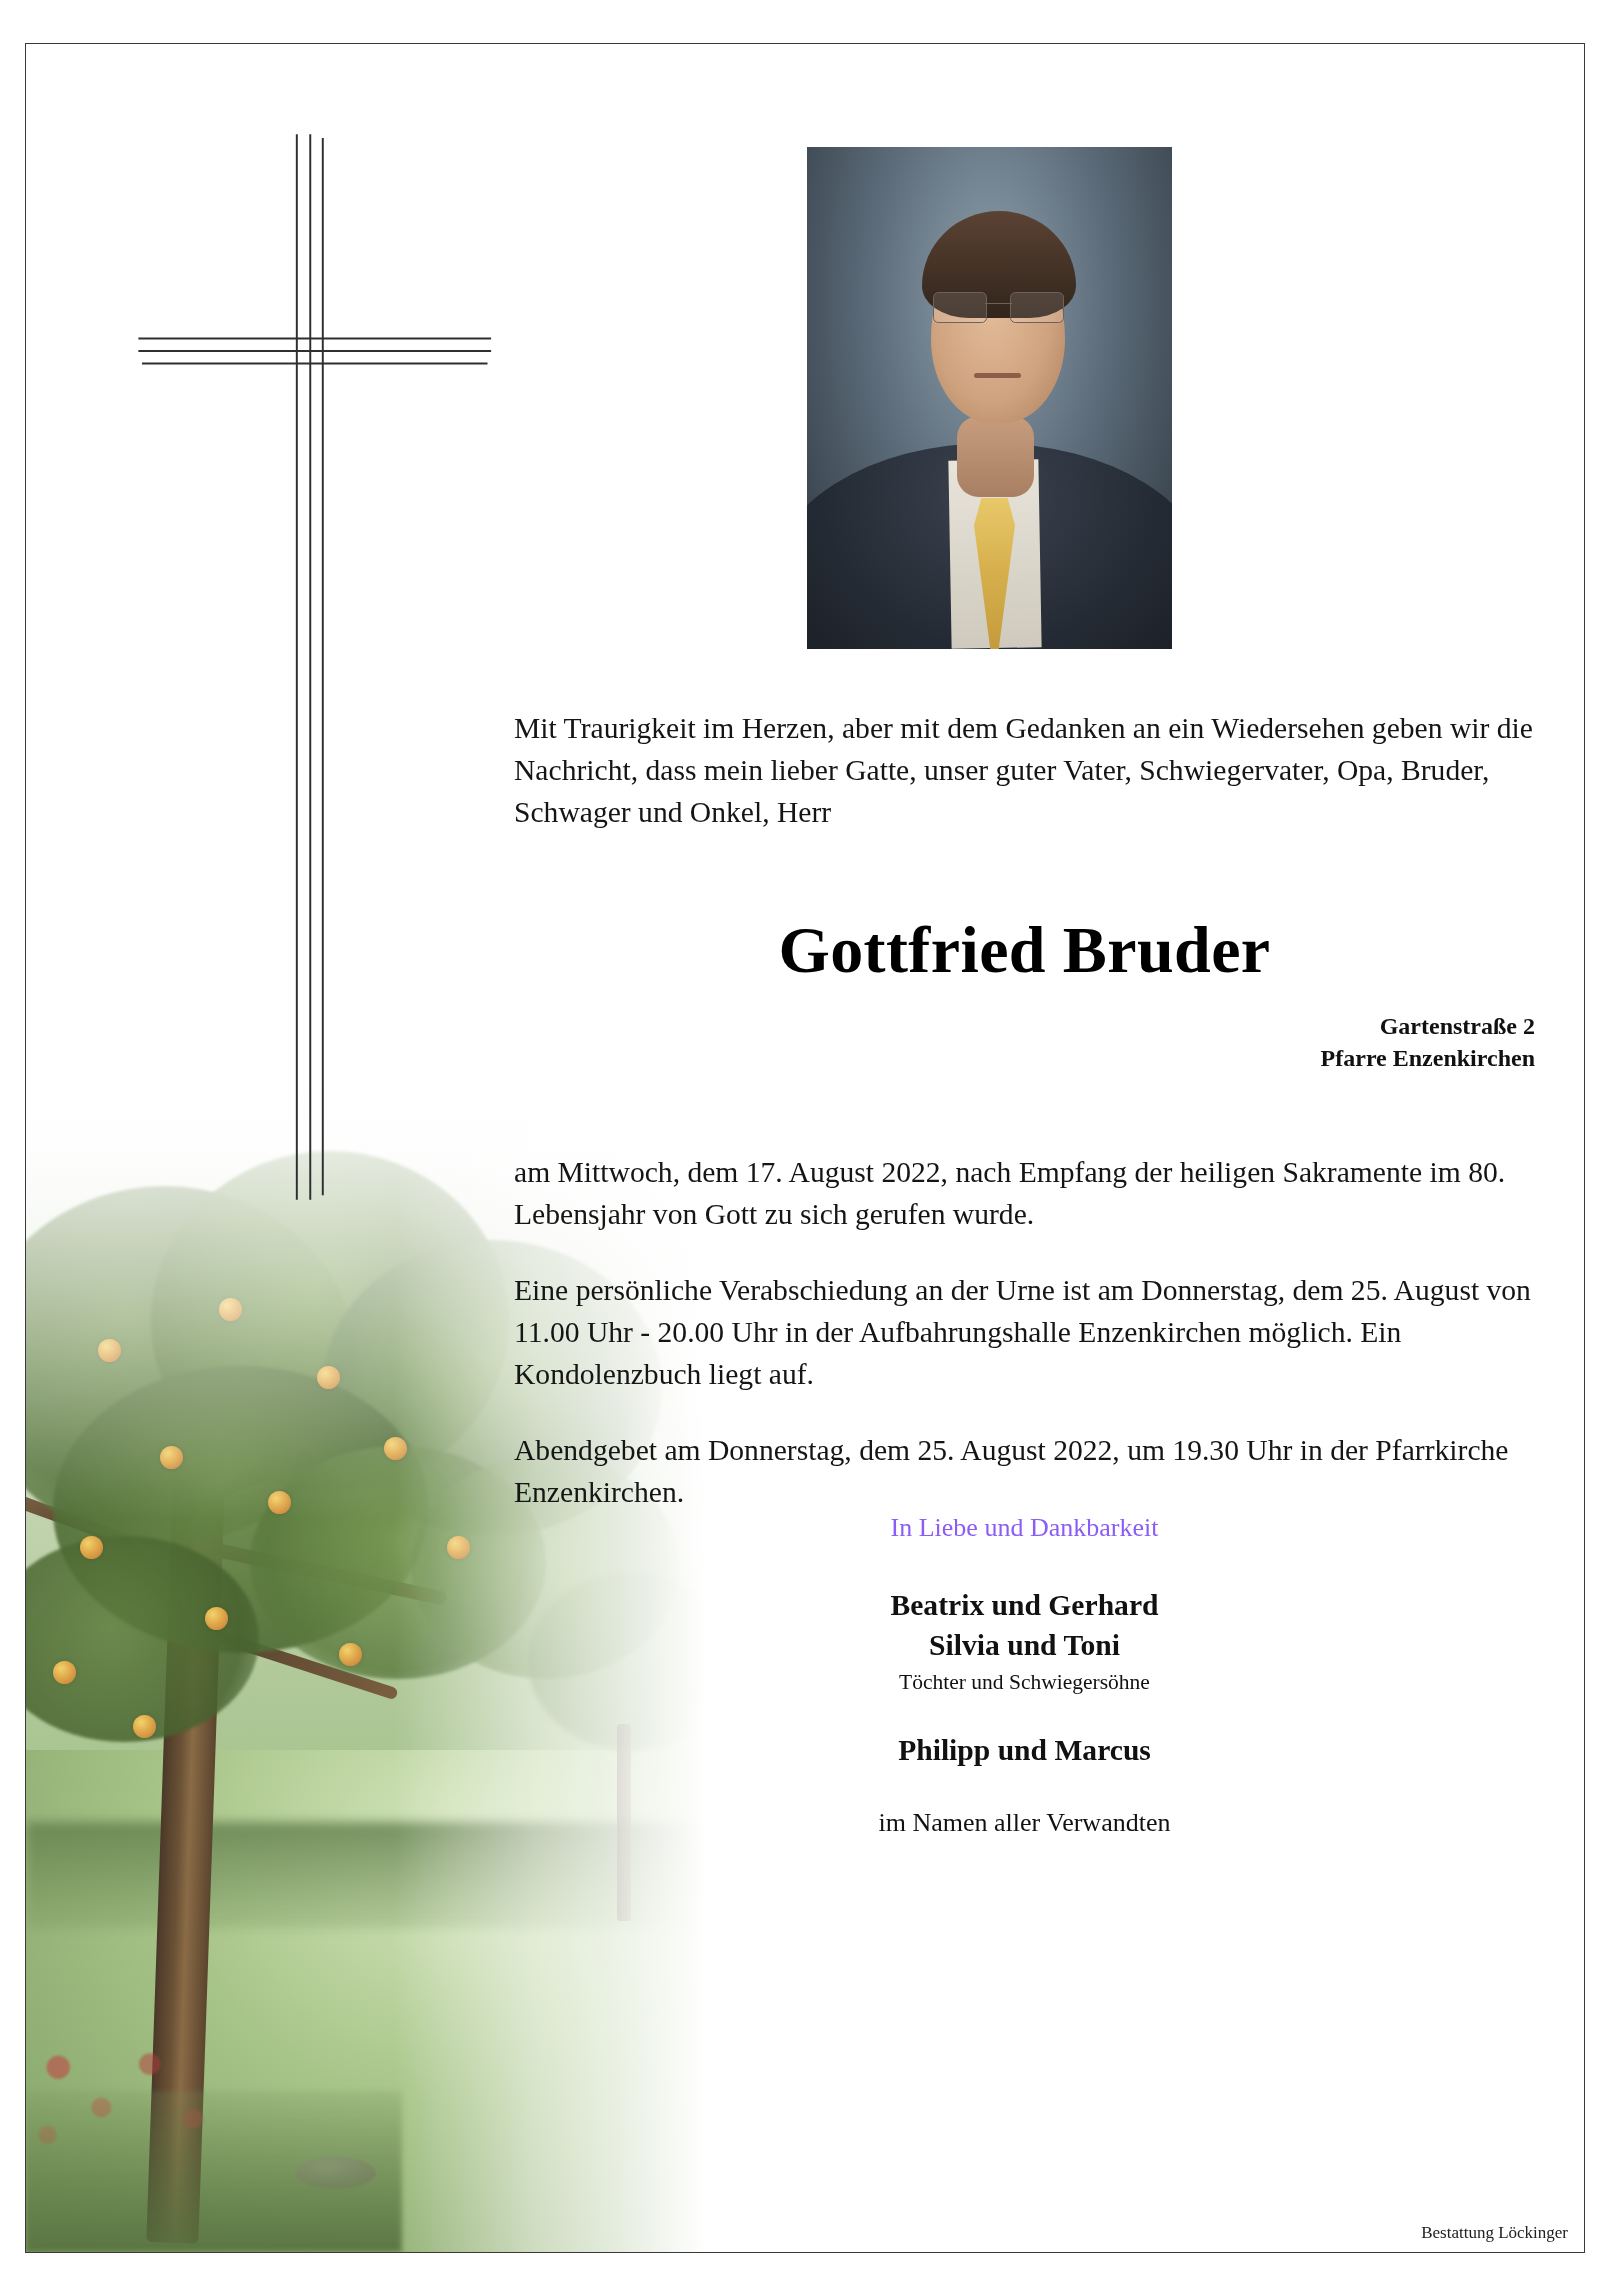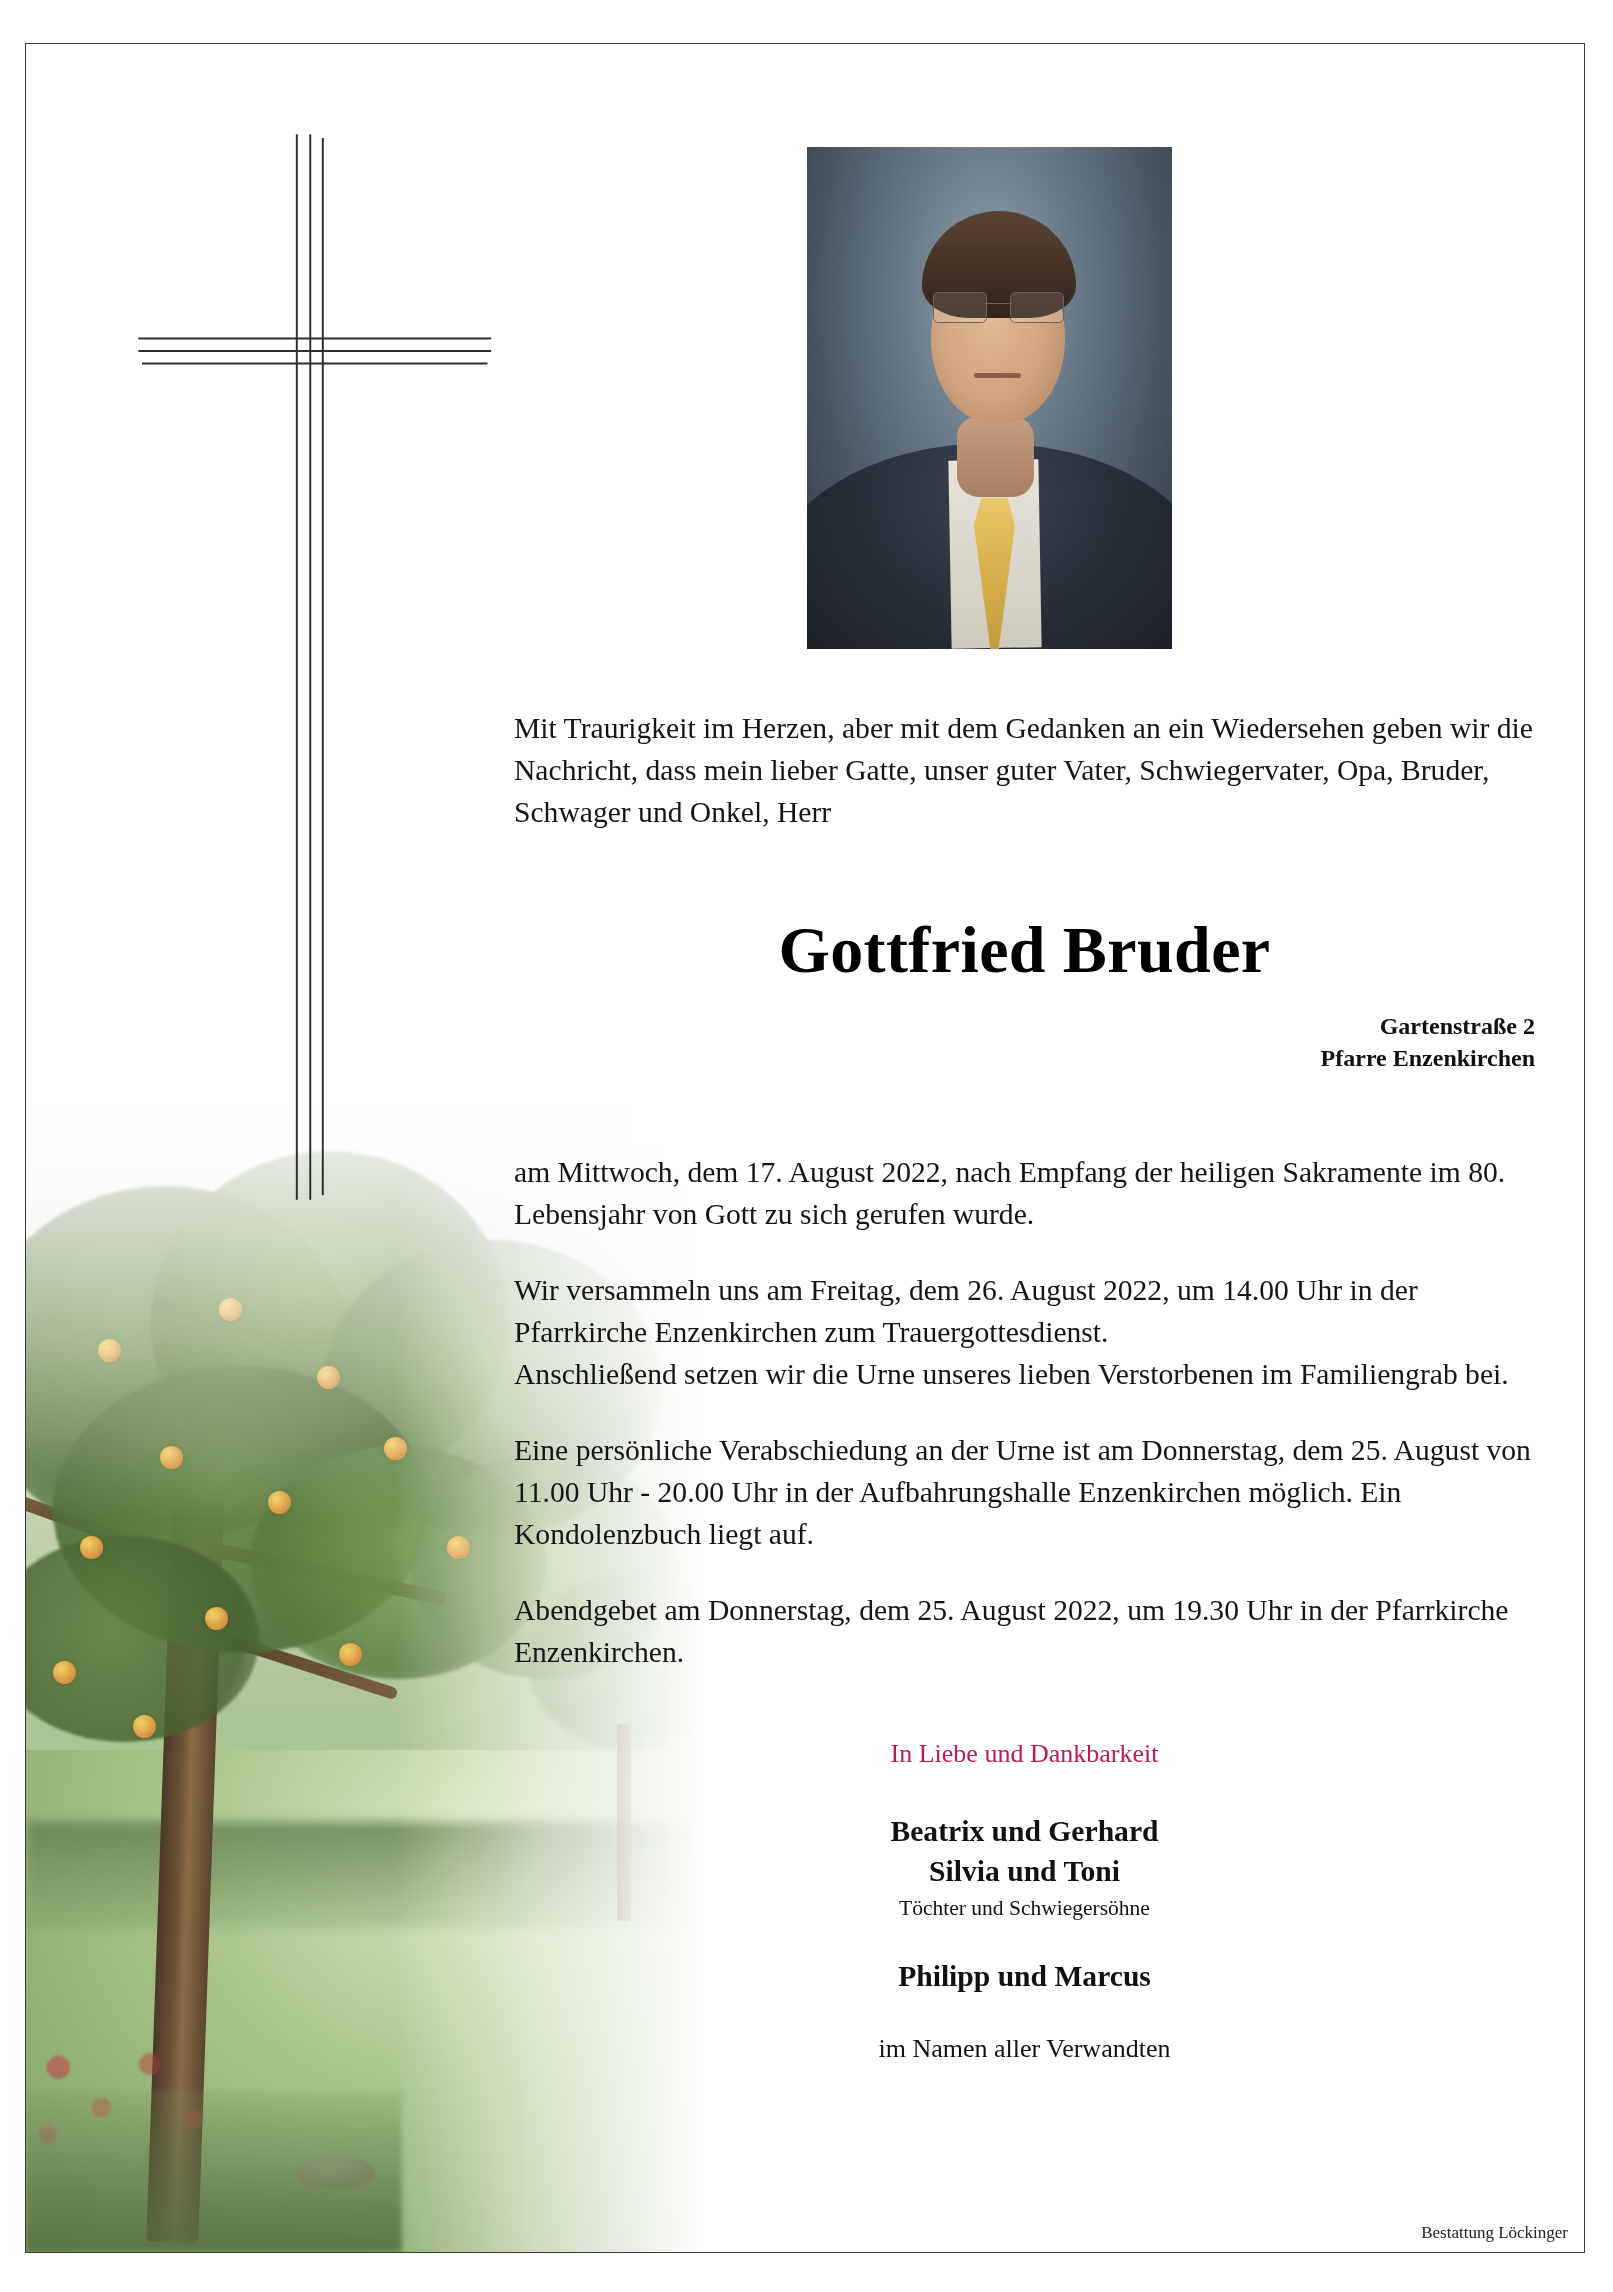--- a/index.html
+++ b/index.html
@@ -261,24 +261,23 @@
   }
   .para {
     margin-top: 34px;
     font-size: 29.6px;
     line-height: 1.42;
     color: #151515;
   }
   .para.first { margin-top: 77px; }
 
   .closing {
-    margin-top: 66px;
     text-align: center;
     font-size: 26px;
-    color: #be185d;
+    color: #8b5cf6;
   }
   .family-1 {
     margin-top: 39px;
     text-align: center;
     font-size: 29.6px;
     font-weight: bold;
   }
   .family-2 {
     margin-top: 43px;
     text-align: center;
@@ -389,22 +388,20 @@
       <div class="intro">Mit Traurigkeit im Herzen, aber mit dem Gedanken an ein Wiedersehen geben wir die Nachricht, dass mein lieber Gatte, unser guter Vater, Schwiegervater, Opa, Bruder, Schwager und Onkel, Herr</div>
 
       <div class="name">Gottfried Bruder</div>
 
       <div class="subname">
         <div>Gartenstraße 2</div>
         <div>Pfarre Enzenkirchen</div>
       </div>
 
       <div class="para first">am Mittwoch, dem 17. August 2022, nach Empfang der heiligen Sakramente im 80. Lebensjahr von Gott zu sich gerufen wurde.</div>
-      <div class="para" style="white-space: pre-line;">Wir versammeln uns am Freitag, dem 26. August 2022, um 14.00 Uhr in der Pfarrkirche Enzenkirchen zum Trauergottesdienst.
-Anschließend setzen wir die Urne unseres lieben Verstorbenen im Familiengrab bei.</div>
       <div class="para">Eine persönliche Verabschiedung an der Urne ist am Donnerstag, dem 25. August von 11.00 Uhr - 20.00 Uhr in der Aufbahrungshalle Enzenkirchen möglich. Ein Kondolenzbuch liegt auf.</div>
       <div class="para">Abendgebet am Donnerstag, dem 25. August 2022, um 19.30 Uhr in der Pfarrkirche Enzenkirchen.</div>
 
       <div class="closing">In Liebe und Dankbarkeit</div>
 
 
       <div class="family-2" style="white-space: pre-line;">Beatrix und Gerhard
 Silvia und Toni</div>
       <div class="role">Töchter und Schwiegersöhne</div>
 

